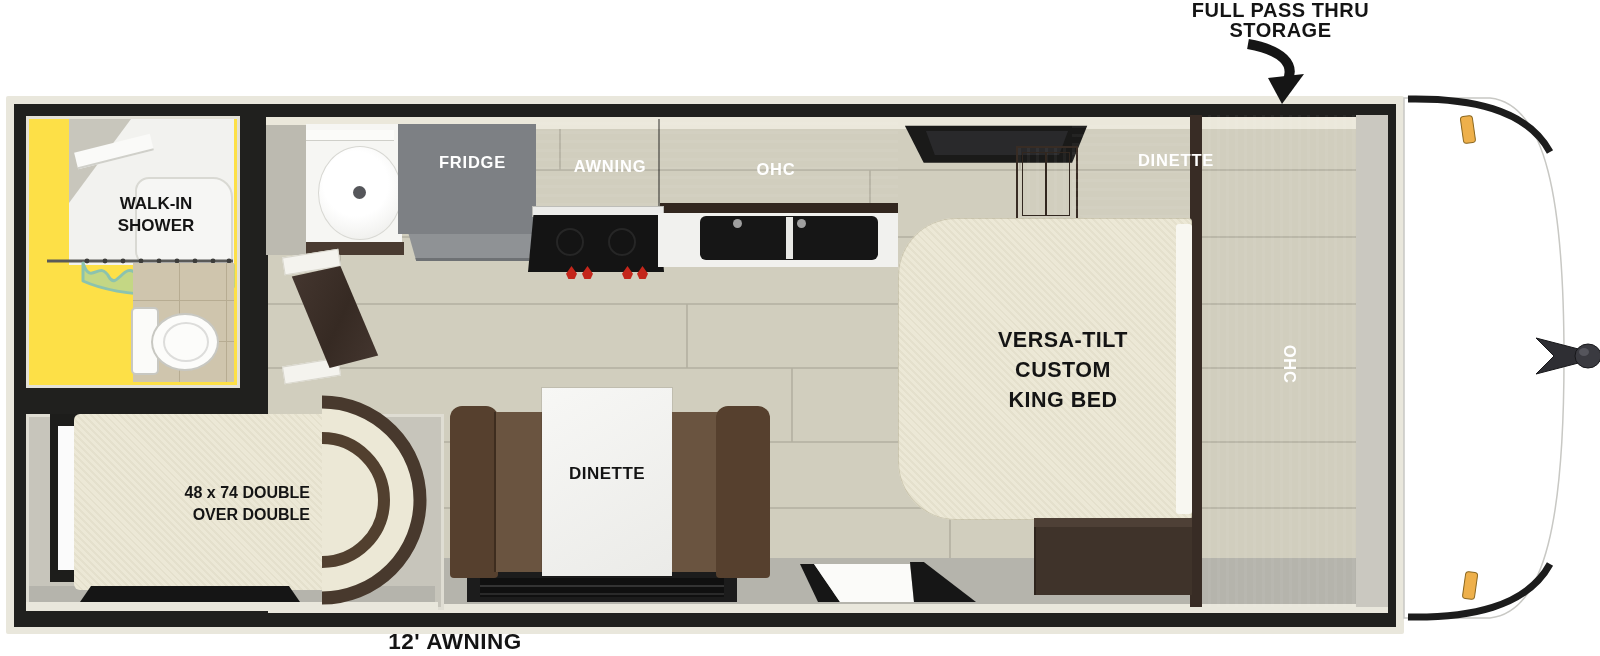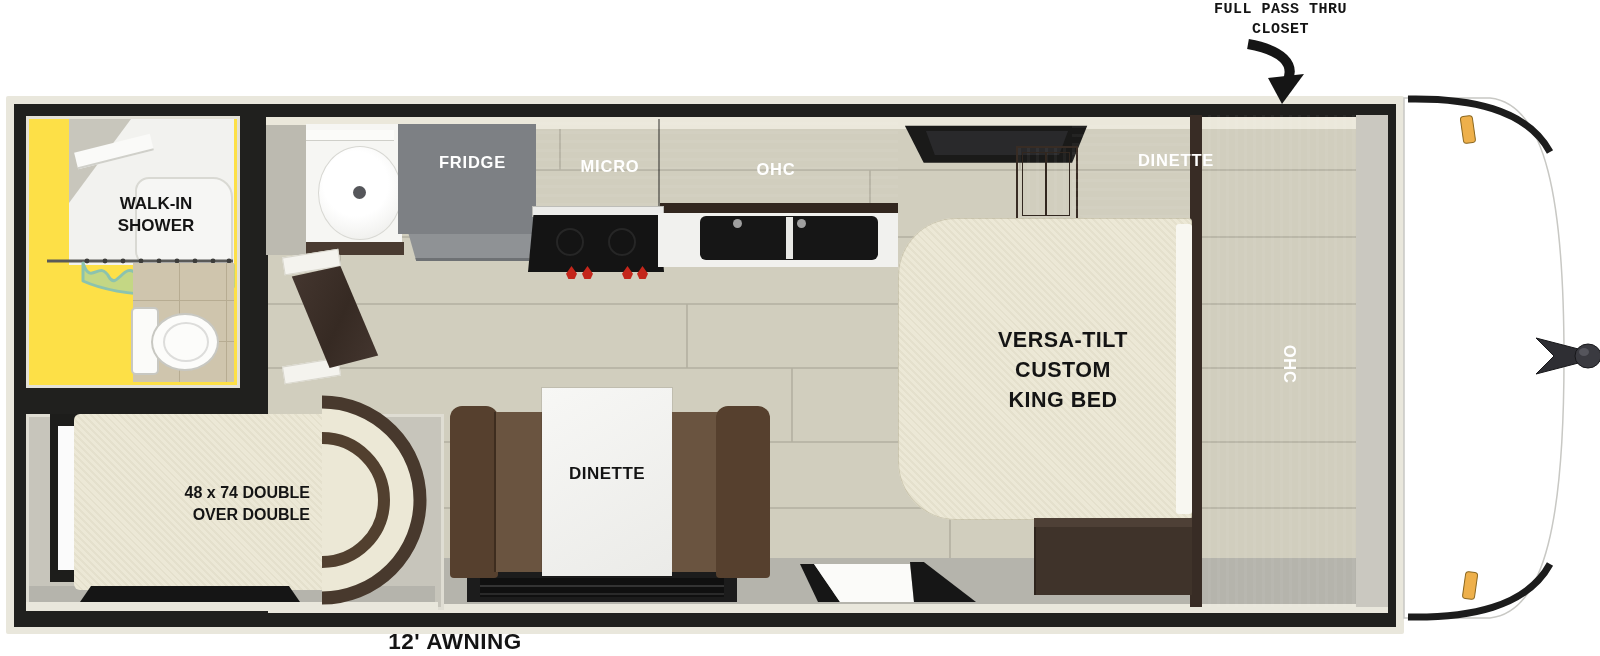--- a/index.html
+++ b/index.html
@@ -59,21 +59,21 @@
   <div class="abs" style="left:306px;top:242px;width:98px;height:13px;background:#4a3b31;"></div>
 
   <div class="abs" style="left:398px;top:124px;width:138px;height:110px;background:#7d8084;"></div>
   <div class="abs lblw" style="left:398px;top:154px;width:149px;">FRIDGE</div>
   <div class="abs" style="left:406px;top:234px;width:128px;height:24px;background:#8f9295;border-bottom:3px solid #6e7174;
               clip-path:polygon(2% 0,100% 0,96% 100%,8% 100%);"></div>
 
   <div class="abs woodh grainh" style="left:536px;top:119px;width:362px;height:96px;"></div>
   <div class="abs" style="left:658px;top:119px;width:2px;height:96px;background:rgba(0,0,0,.4);"></div>
   <div class="abs" style="left:660px;top:203px;width:238px;height:13px;background:#32271f;"></div>
-  <div class="abs lblw" style="left:548px;top:158px;width:124px;">MICRO</div>
+  <div class="abs lblw" style="left:548px;top:158px;width:124px;">AWNING</div>
   <div class="abs lblw" style="left:700px;top:161px;width:152px;">OHC</div>
 
   <div class="abs" style="left:532px;top:206px;width:130px;height:9px;background:#ececea;border:1px solid #bdbdb8;"></div>
   <div class="abs" style="left:528px;top:215px;width:136px;height:57px;background:#141414;
               clip-path:polygon(4% 0,97% 0,100% 100%,0 100%);"></div>
   <div class="abs" style="left:556px;top:228px;width:24px;height:24px;border-radius:50%;border:2px solid #262626;"></div>
   <div class="abs" style="left:608px;top:228px;width:24px;height:24px;border-radius:50%;border:2px solid #262626;"></div>
   <div class="abs" style="left:566px;top:266px;width:11px;height:13px;background:#c4261b;clip-path:polygon(50% 0,100% 60%,78% 100%,22% 100%,0 60%);"></div>
   <div class="abs" style="left:582px;top:266px;width:11px;height:13px;background:#c4261b;clip-path:polygon(50% 0,100% 60%,78% 100%,22% 100%,0 60%);"></div>
   <div class="abs" style="left:622px;top:266px;width:11px;height:13px;background:#c4261b;clip-path:polygon(50% 0,100% 60%,78% 100%,22% 100%,0 60%);"></div>
@@ -198,23 +198,23 @@
     <g>
       <rect x="66" y="482" width="12" height="27" rx="3" fill="#eeb04b" stroke="#8a661e" transform="rotate(8 72 496)"></rect>
     </g>
     <g>
       <polygon points="138,248 192,262 192,270 138,284 156,266" fill="#2e2e33" stroke="#17171a" stroke-width="1"></polygon>
       <ellipse cx="190" cy="266" rx="13" ry="12" fill="#3a3a40" stroke="#17171a"></ellipse>
       <ellipse cx="186" cy="262" rx="5" ry="4" fill="#55555c"></ellipse>
     </g>
   </svg>
 
-  <div class="abs lblk" style="left:1158px;top:0;width:245px;font-size:15px;line-height:20px;letter-spacing:.5px;font-family:Liberation Mono, monospace;">
+  <div class="abs lblk" style="left:1158px;top:0;width:245px;font-size:20px;line-height:20px;letter-spacing:.5px;">
     <div>FULL PASS THRU</div>
-    <div>CLOSET</div>
+    <div>STORAGE</div>
   </div>
   <svg class="abs" style="left:1230px;top:36px;" width="90" height="70" viewBox="0 0 90 70">
     <path d="M18,8 C52,14 66,28 57,46" fill="none" stroke="#151515" stroke-width="10"></path>
     <polygon points="38,42 74,38 52,68" fill="#151515"></polygon>
   </svg>
   <div class="abs lblk" style="left:340px;top:629px;width:230px;font-size:22.5px;letter-spacing:.5px;">12' AWNING</div>
 
 </div>
 
 </body></html>

